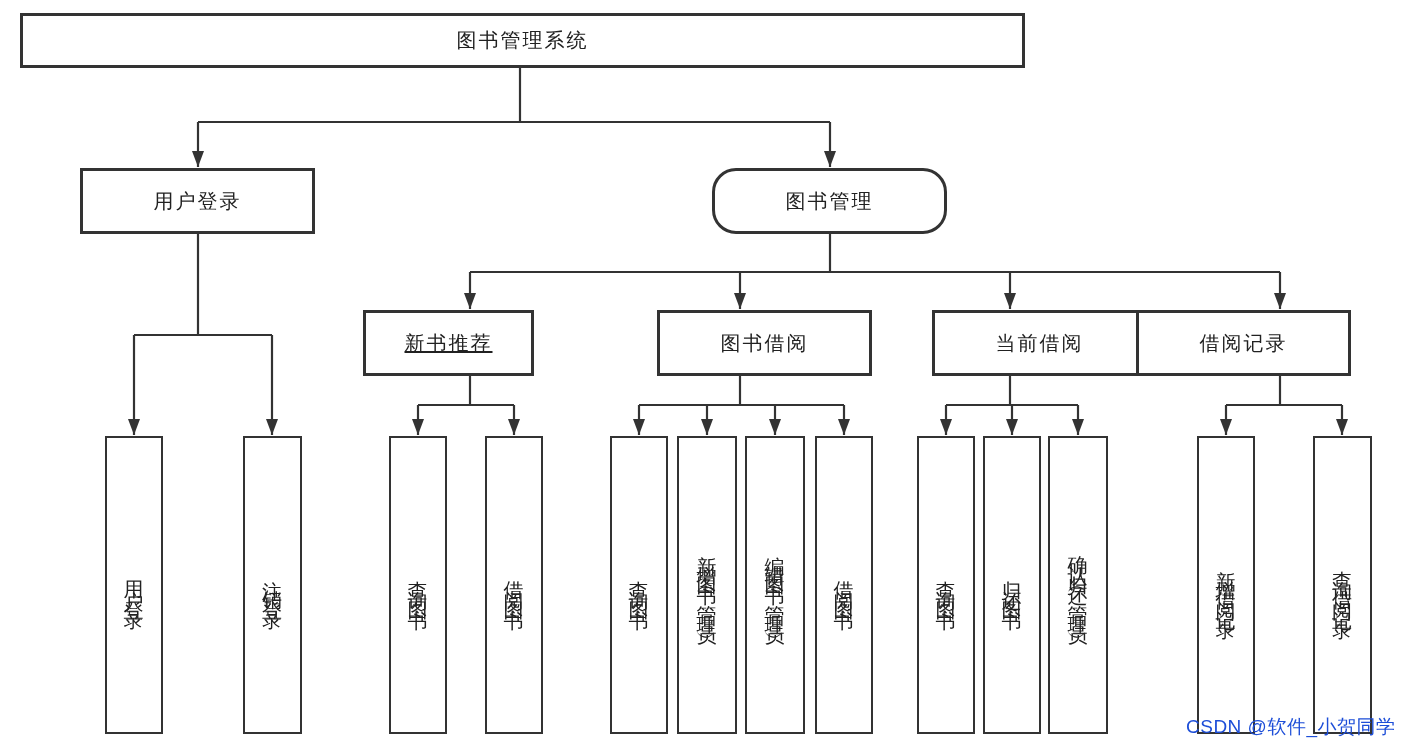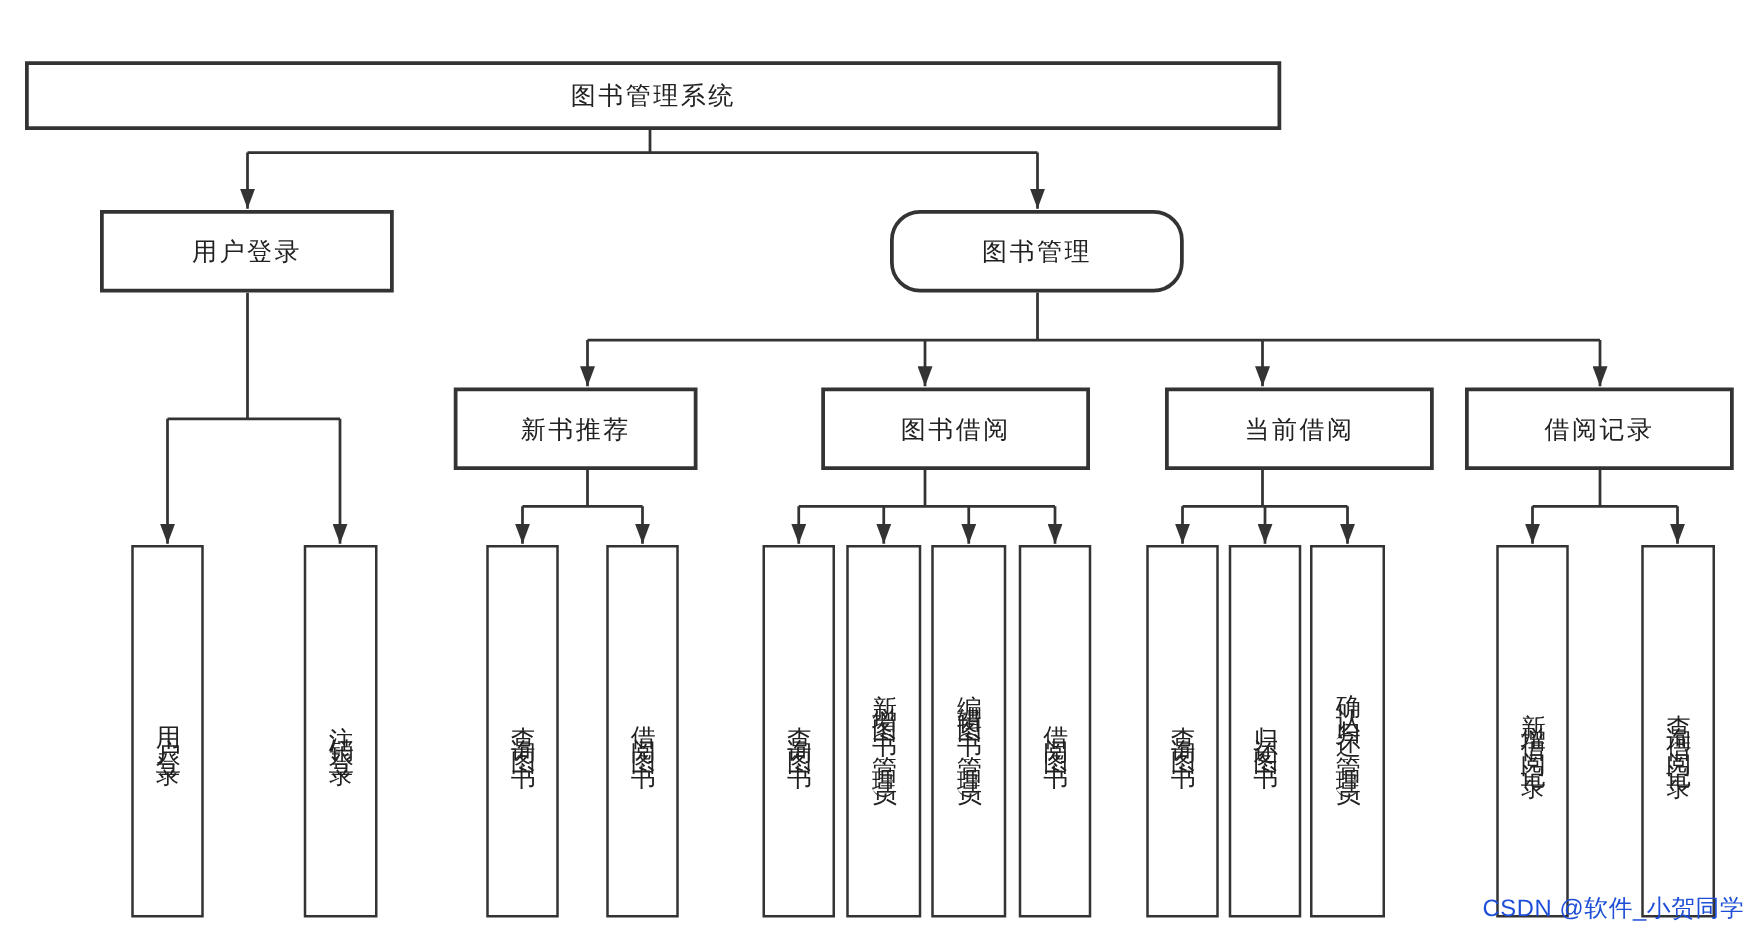--- a/index.html
+++ b/index.html
@@ -24,21 +24,21 @@
     background: #ffffff;
     border: 3px solid #333333;
     display: flex;
     align-items: center;
     justify-content: center;
     font-size: 20px;
     letter-spacing: 2px;
     color: #212121;
     white-space: nowrap;
   }
-  .node.root { border-width: 3px; margin-top: 36px; }
+  .node.root { border-width: 3px; }
   .leaf {
     position: absolute;
     box-sizing: border-box;
     background: #ffffff;
     border: 2.5px solid #333333;
     display: flex;
     align-items: center;
     justify-content: center;
     writing-mode: vertical-rl;
     text-orientation: mixed;
@@ -98,24 +98,24 @@
       <line x1="1226" y1="405" x2="1226" y2="435" marker-end="url(#arrow)"></line>
       <line x1="1342" y1="405" x2="1342" y2="435" marker-end="url(#arrow)"></line>
     </g>
   </svg>
 
   <div class="node root" style="left:20px; top:13px; width:1005px; height:55px;">图书管理系统</div>
 
   <div class="node" style="left:80px; top:168px; width:235px; height:66px;">用户登录</div>
   <div class="node" style="left:712px; top:168px; width:235px; height:66px;border-radius:24px;">图书管理</div>
 
-  <div class="node" style="left:363px; top:310px; width:195px; height:66px;">新书推荐</div>
+  <div class="node" style="left:363px; top:310px; width:171px; height:66px;text-decoration:underline;">新书推荐</div>
   <div class="node" style="left:633px; top:310px; width:215px; height:66px;margin-left:24px;">图书借阅</div>
   <div class="node" style="left:932px; top:310px; width:215px; height:66px;">当前借阅</div>
-  <div class="node" style="left:1172px; top:310px; width:215px; height:66px;font-family:Liberation Mono, monospace;">借阅记录</div>
+  <div class="node" style="left:1136px; top:310px; width:215px; height:66px;font-family:Liberation Mono, monospace;">借阅记录</div>
 
   <div class="leaf" style="left:105px; top:436px; width:58px; height:298px;">用户登录</div>
   <div class="leaf" style="left:243px; top:436px; width:59px; height:298px;">注销登录</div>
 
   <div class="leaf" style="left:389px; top:436px; width:58px; height:298px;">查询图书</div>
   <div class="leaf" style="left:485px; top:436px; width:58px; height:298px;">借阅图书</div>
 
   <div class="leaf" style="left:610px; top:436px; width:58px; height:298px;">查询图书</div>
   <div class="leaf" style="left:677px; top:436px; width:60px; height:298px;">新增图书（管理员）</div>
   <div class="leaf" style="left:745px; top:436px; width:60px; height:298px;">编辑图书（管理员）</div>

